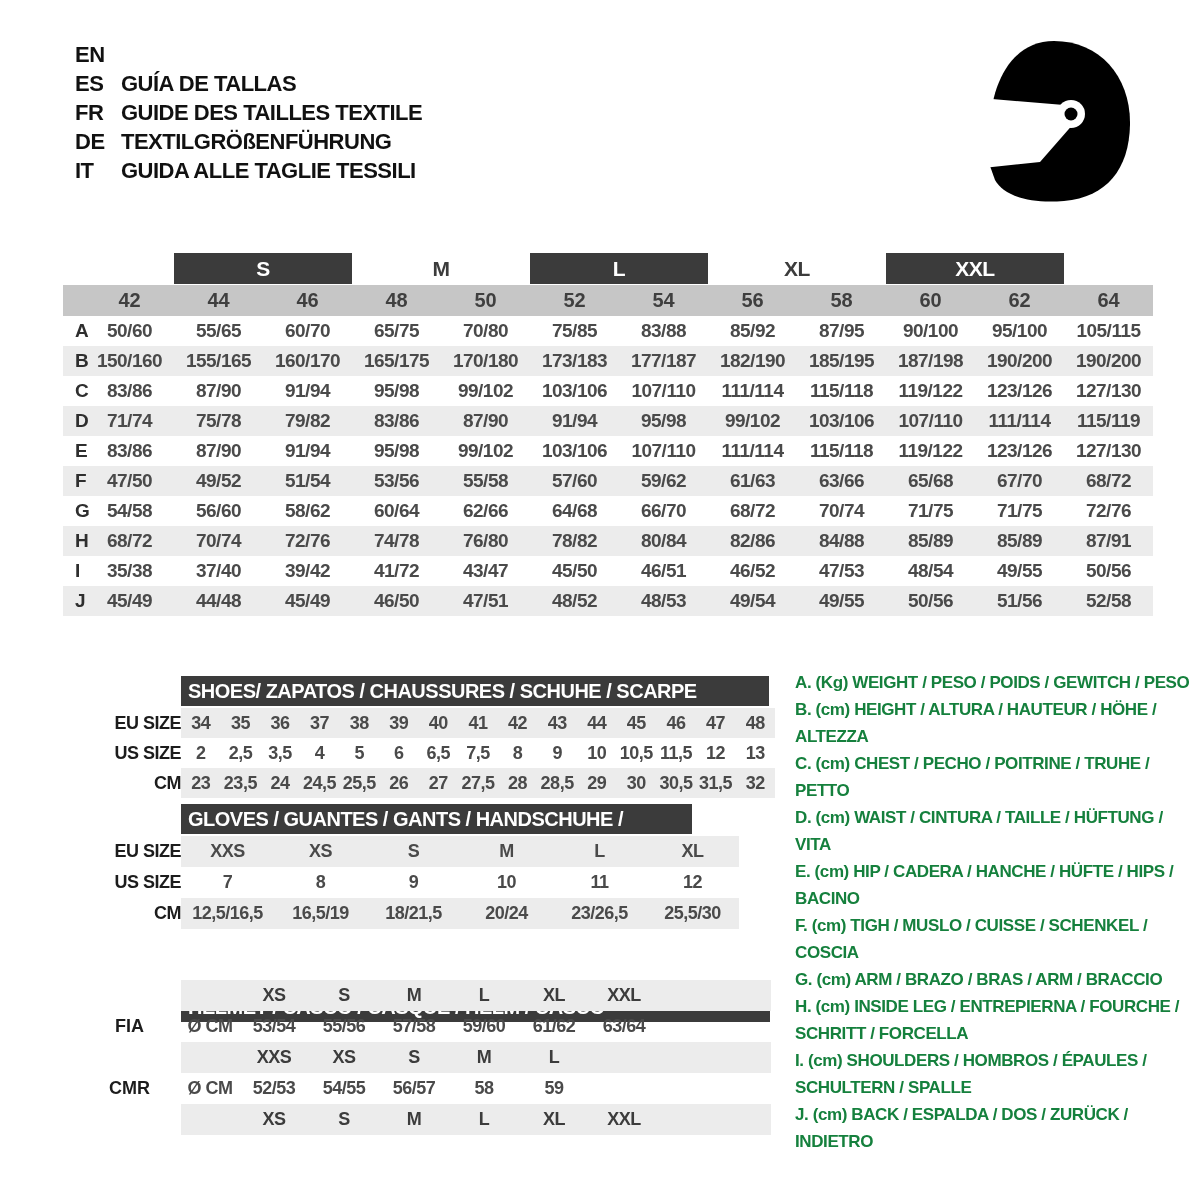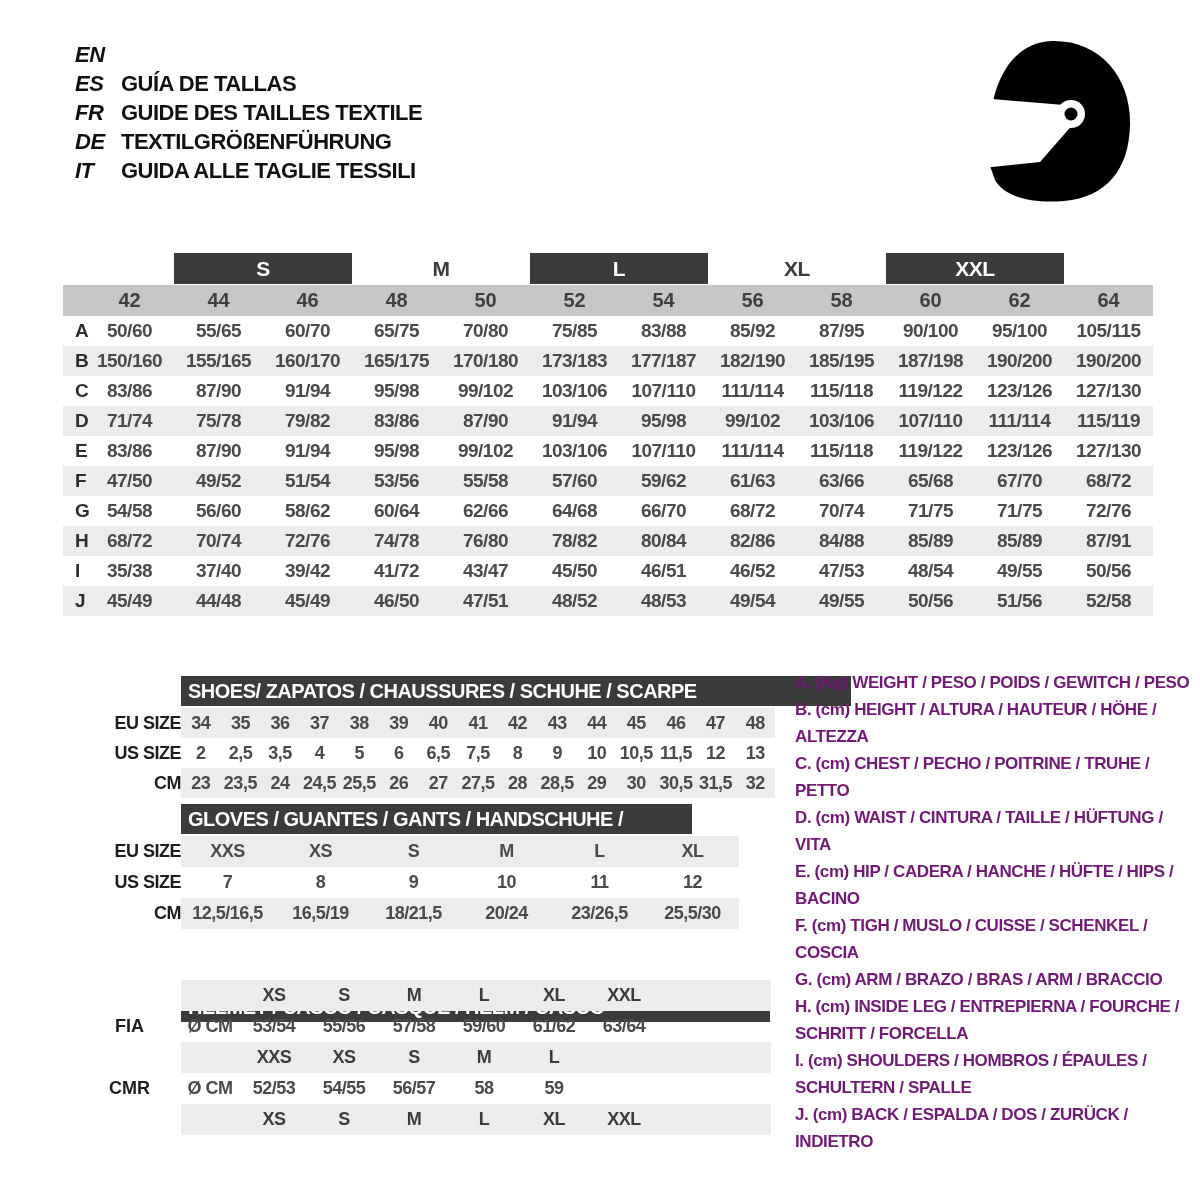--- a/index.html
+++ b/index.html
@@ -2,21 +2,21 @@
 <html><head>
 <meta charset="utf-8">
 <style>
   html,body{margin:0;padding:0;background:#fff;}
   .page{position:relative;width:1200px;height:1200px;background:#fff;overflow:hidden;
         font-family:"Liberation Sans","DejaVu Sans",sans-serif;font-weight:700;color:#222;}
 
   
   .lang-header{position:absolute;left:75px;top:40px;}
   .lang-row{display:flex;line-height:29px;font-size:22px;letter-spacing:-0.5px;color:#111;}
-  .lang-code{width:46px;flex:0 0 46px;font-style:italic;}
+  .lang-code{width:46px;flex:0 0 46px;}
 
   
   .helmet-logo{position:absolute;left:968px;top:34px;width:170px;height:172px;}
 
   
   table{border-collapse:collapse;table-layout:fixed;}
   td,th{padding:0;margin:0;font-weight:700;}
   .main-table{position:absolute;left:63px;top:252px;width:1090px;}
   .main-table col.c-letter{width:22px;}
   .main-table .band-row{height:33px;}
@@ -27,21 +27,21 @@
   .main-table .num-row{height:31px;background:#c6c6c6;}
   .main-table .num-row td{text-align:center;font-size:20px;color:#3f3f3f;}
   .main-table tbody tr{height:30px;}
   .main-table tbody tr:nth-child(even){background:#ececec;}
   .main-table tbody th{text-align:left;padding-left:12px;font-size:19px;color:#2e2e2e;}
   .main-table tbody td{text-align:center;font-size:19px;letter-spacing:-0.5px;color:#4a4a4a;}
 
   
   .sec-bar{position:absolute;height:30px;line-height:30px;background:#3b3b3b;color:#fff;
            font-size:20px;letter-spacing:-0.5px;padding-left:7px;box-sizing:border-box;}
-  .bar-shoes{left:181px;top:676px;width:670px;}
+  .bar-shoes{left:181px;top:676px;width:588px;}
   .bar-gloves{left:181px;top:804px;width:511px;}
   .bar-helmet{left:181px;top:948px;width:589px;margin-top:44px;}
 
   
   .sub-table th{text-align:right;padding-left:15px;font-size:18px;color:#1c1c1c;letter-spacing:-0.5px;}
   .sub-table td{text-align:center;font-size:18px;letter-spacing:-0.5px;color:#4a4a4a;}
   .shoes-table{position:absolute;left:63px;top:708px;width:712px;}
   .shoes-table col.c-label{width:118px;}
   .shoes-table tr{height:30px;}
   .shoes-table tr:nth-child(odd) td{background:#ececec;}
@@ -55,21 +55,21 @@
   .helmet-table col.c-label{width:118px;}
   .helmet-table col.c-unit{width:58px;}
   .helmet-table col.c-fill{width:112px;}
   .helmet-table tr{height:31px;}
   .helmet-table th{text-align:center;padding-left:15px;font-size:18px;color:#1c1c1c;}
   .helmet-table td{text-align:center;font-size:18px;letter-spacing:-0.5px;color:#4a4a4a;}
   .helmet-table tr.stripe td{background:#ececec;color:#3c3c3c;}
 
   
   .legend{position:absolute;left:795px;top:669px;width:400px;}
-  .legend div{font-size:17px;line-height:27px;letter-spacing:-0.4px;color:#701a75;}
+  .legend div{font-size:17px;line-height:27px;letter-spacing:-0.4px;color:#15803d;}
 </style>
 </head>
 <body>
 
 <div class="page">
 
   <div class="lang-header">
     <div class="lang-row">
       <span class="lang-code">EN</span>
     </div>

